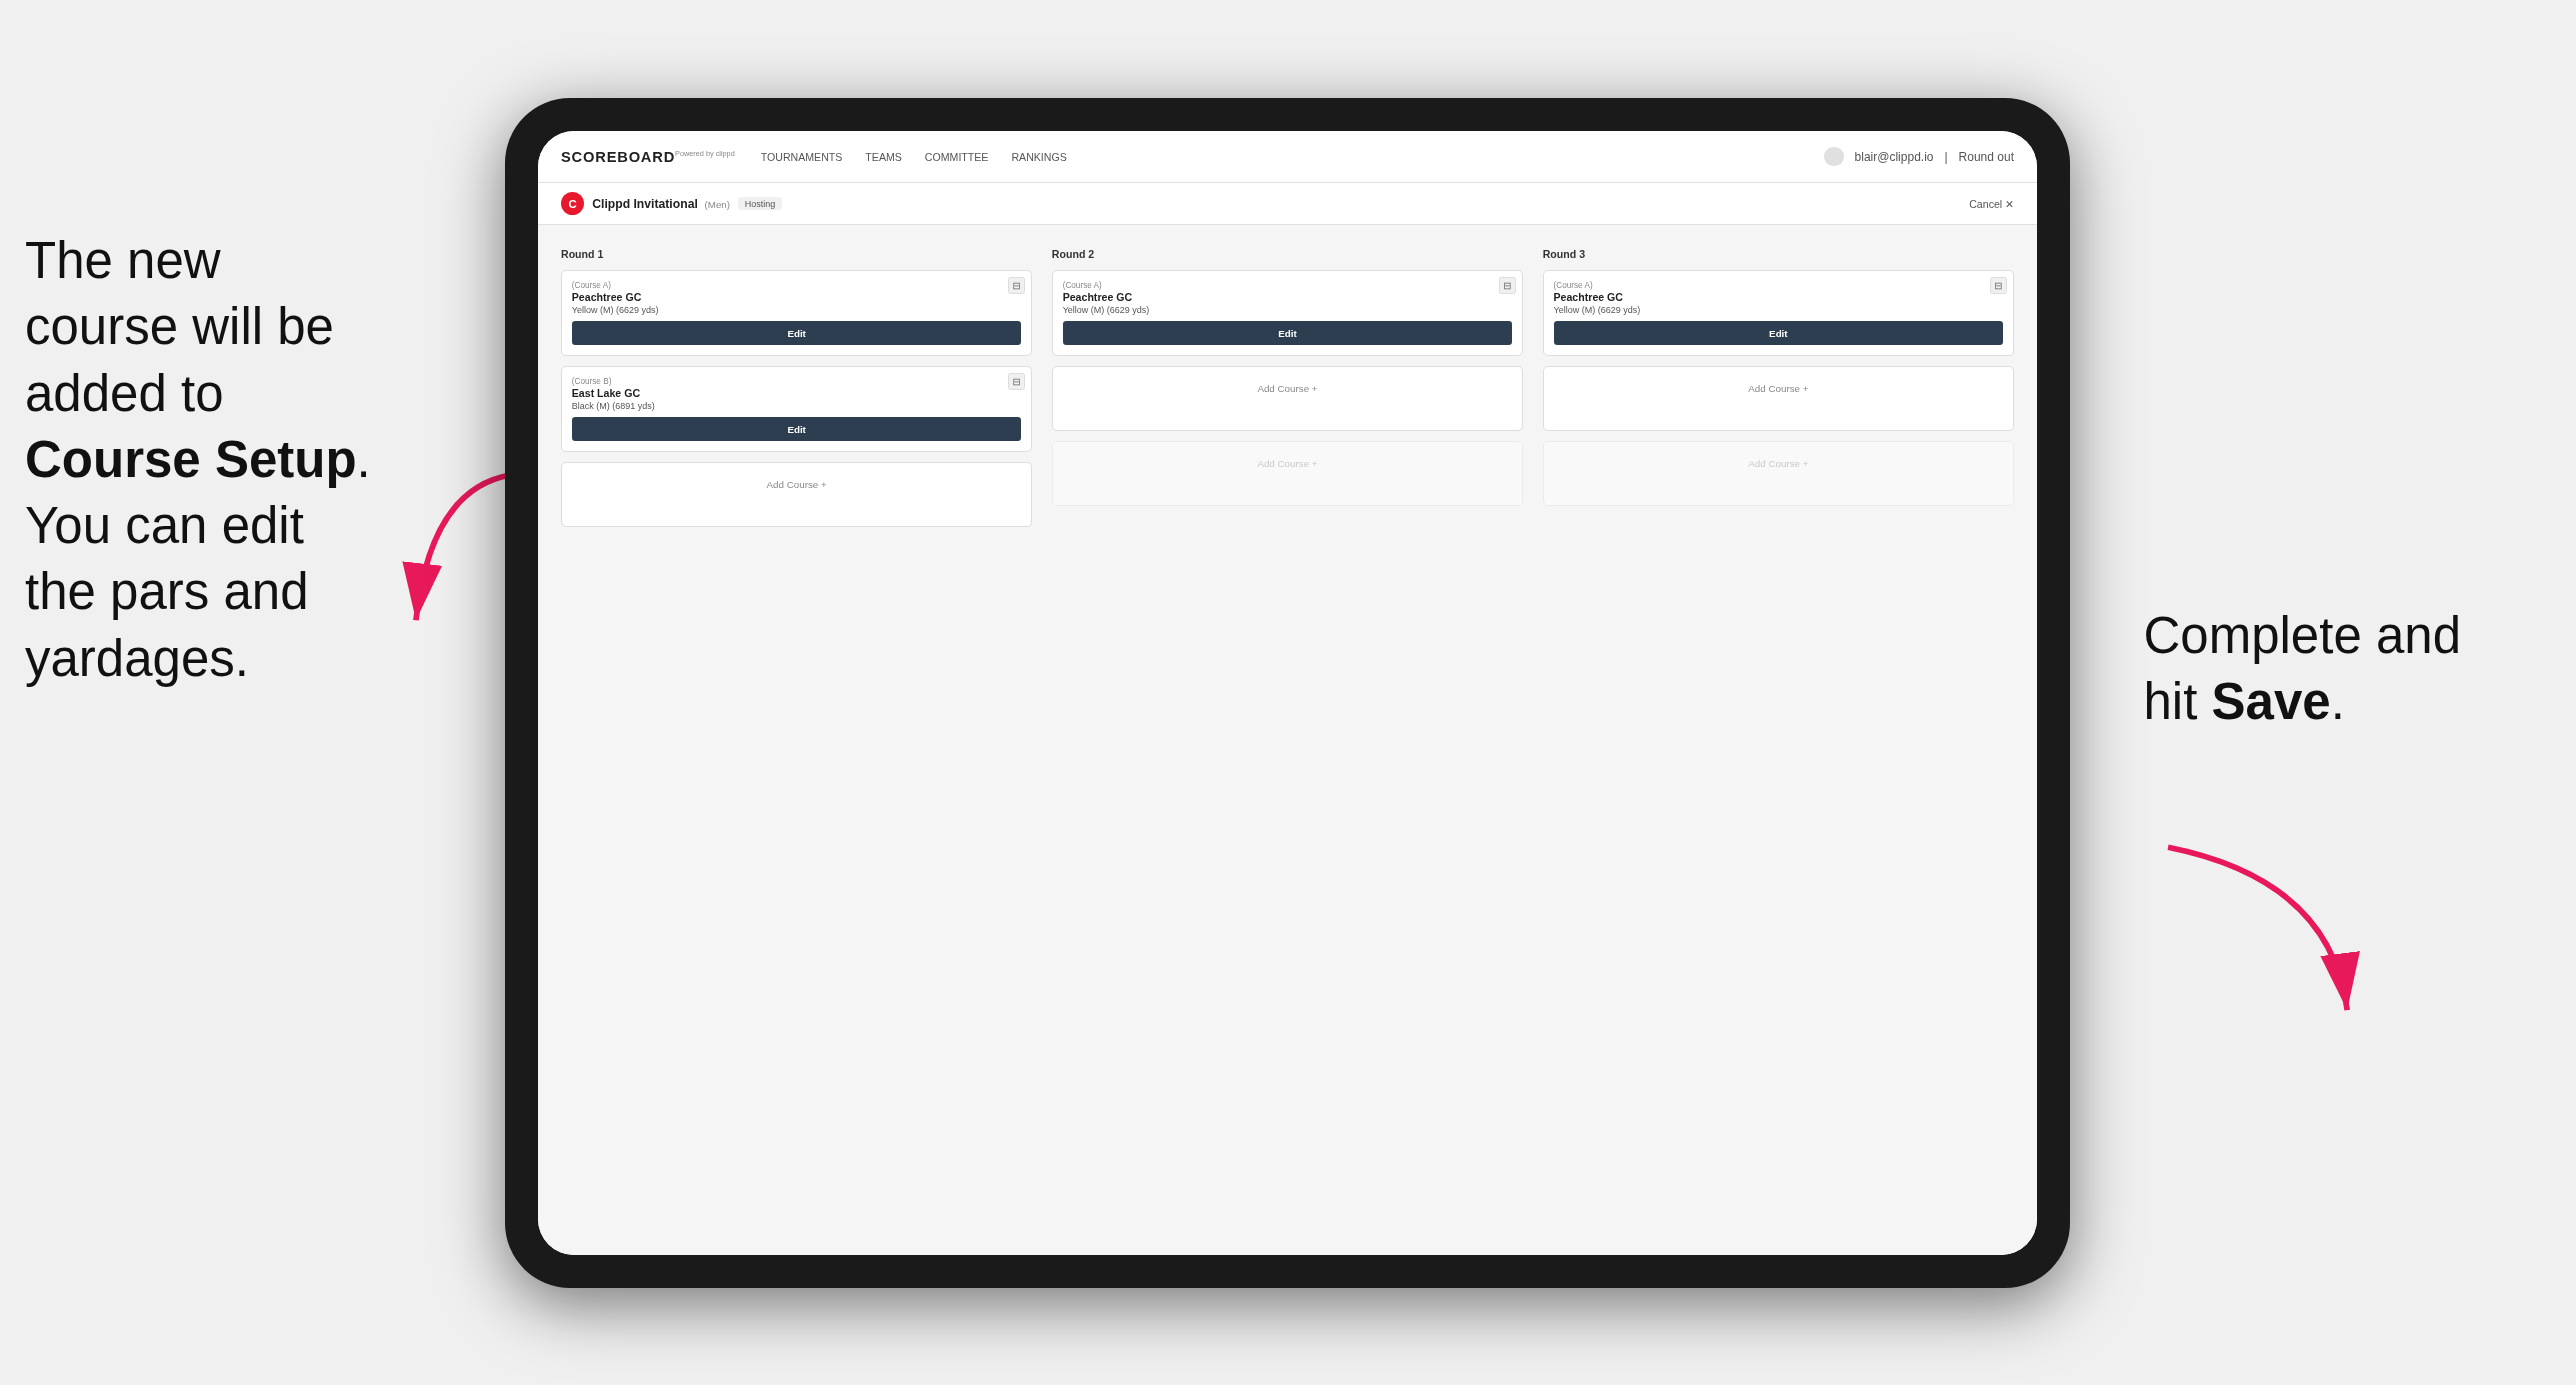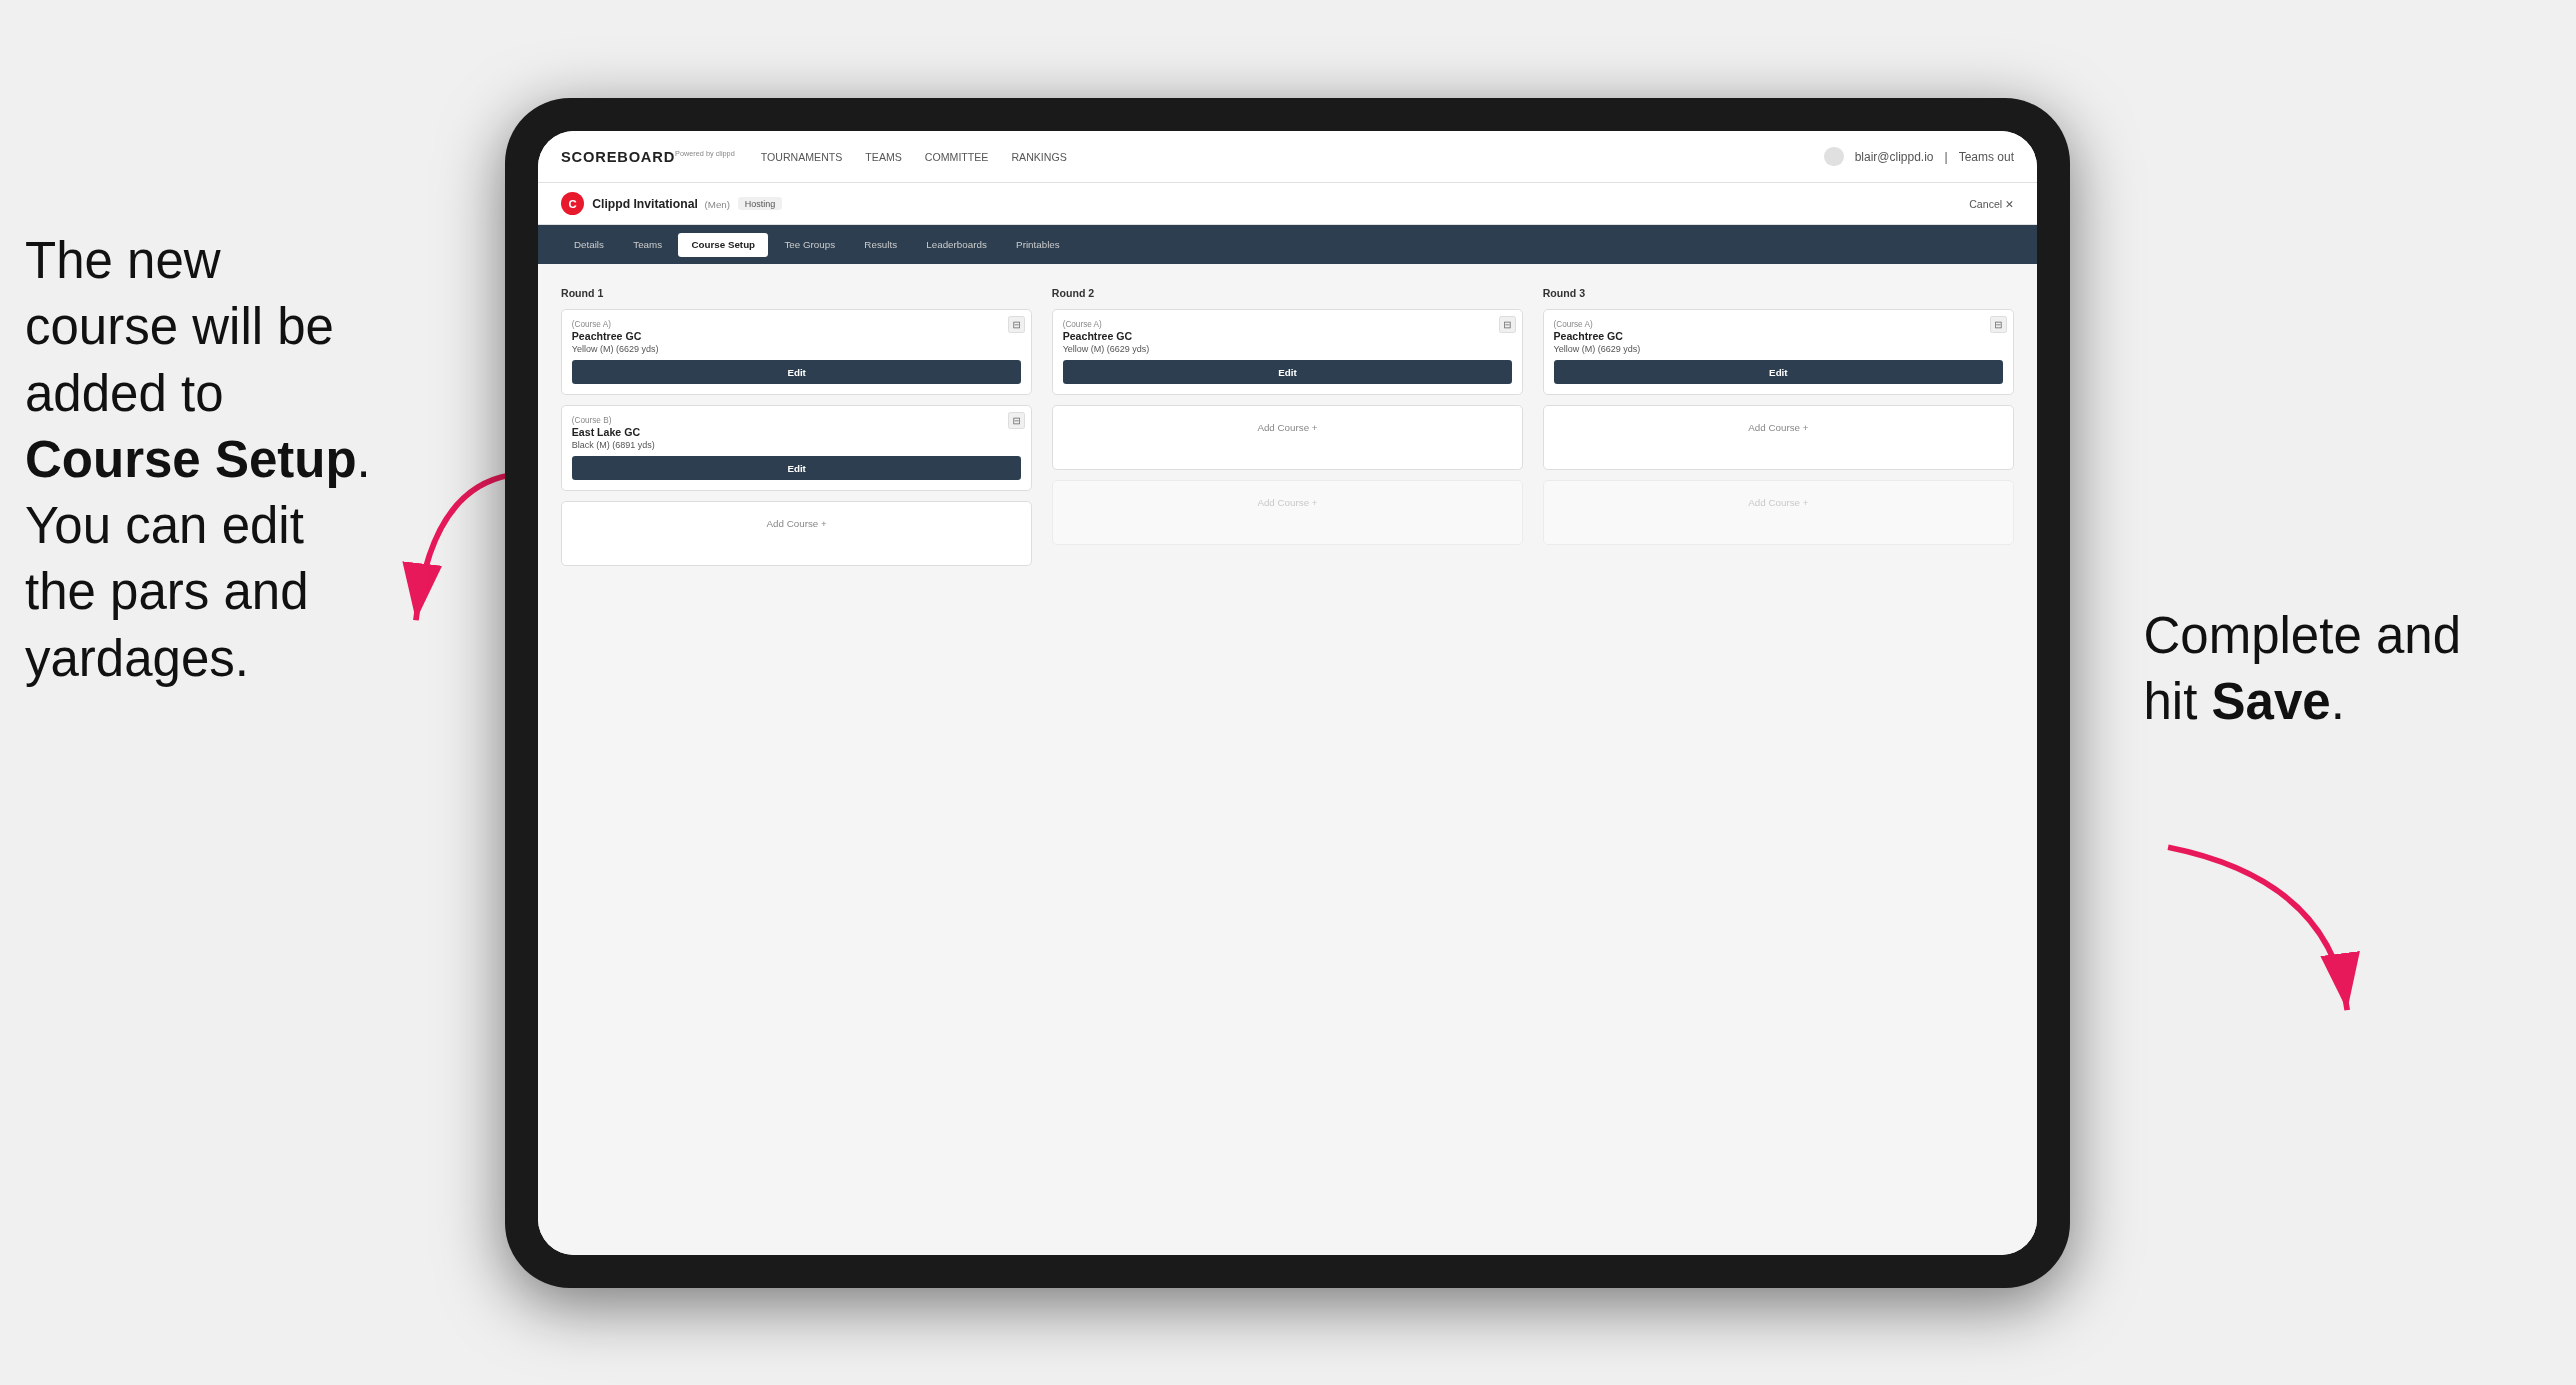--- a/index.html
+++ b/index.html
@@ -382,47 +382,38 @@
           <span class="nav-link">TOURNAMENTS</span>
           <span class="nav-link">TEAMS</span>
           <span class="nav-link">COMMITTEE</span>
           <span class="nav-link">RANKINGS</span>
         </div>
       </div>
       <div class="nav-right">
         <div class="avatar"></div>
         <span>blair@clippd.io</span>
         <span> | </span>
-        <span class="sign-out">Teams out</span>
+        <span class="sign-out">Round out</span>
       </div>
     </div>
 
     <div class="tournament-bar">
       <div class="tournament-info">
         <div class="tournament-logo">
           <span>C</span>
         </div>
         <span class="tournament-name">
           <span>Clippd Invitational</span>
           <span class="men-tag">(Men)</span>
         </span>
         <span class="hosting-badge">Hosting</span>
       </div>
       <span class="cancel-btn">Cancel ✕</span>
     </div>
 
-    <div class="sub-tabs">
-      <div class="sub-tab">Details</div>
-      <div class="sub-tab">Teams</div>
-      <div class="sub-tab active">Course Setup</div>
-      <div class="sub-tab">Tee Groups</div>
-      <div class="sub-tab">Results</div>
-      <div class="sub-tab">Leaderboards</div>
-      <div class="sub-tab">Printables</div>
-    </div>
 
     <div class="main-content">
       <div class="rounds-grid">
 
         <div class="round-column">
           <div class="round-title">Round 1</div>
 
           <div class="course-card">
             <div class="delete-btn">⊟</div>
             <div class="course-label">(Course A)</div>

